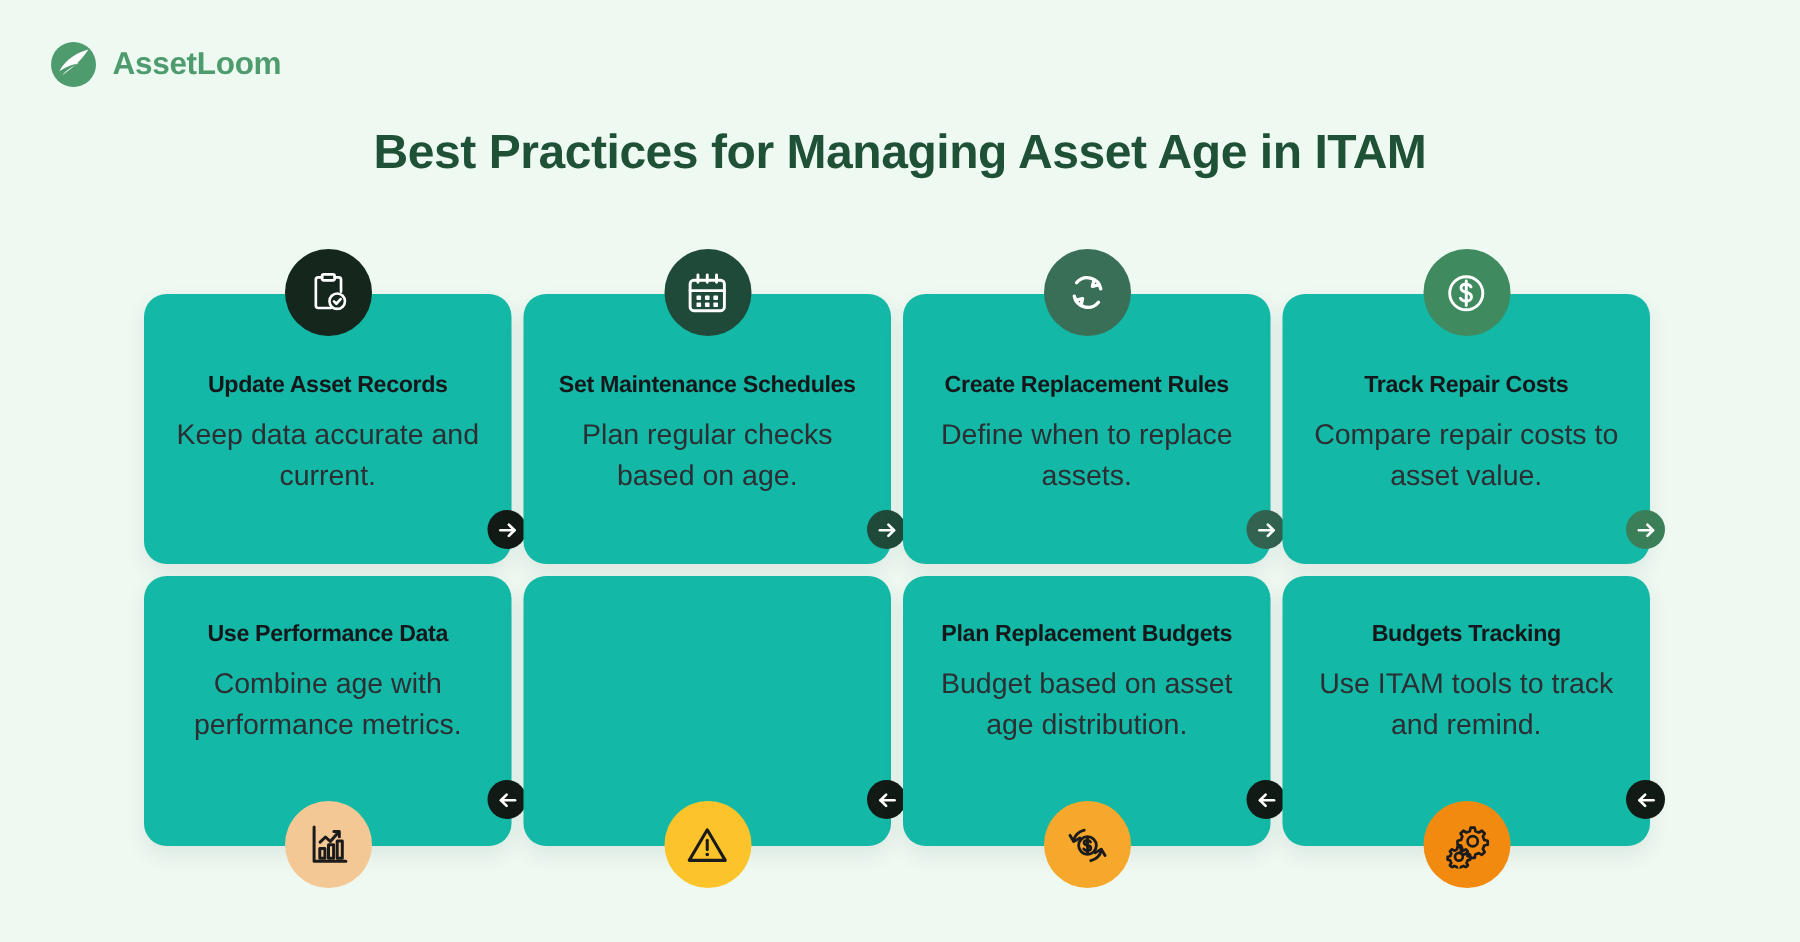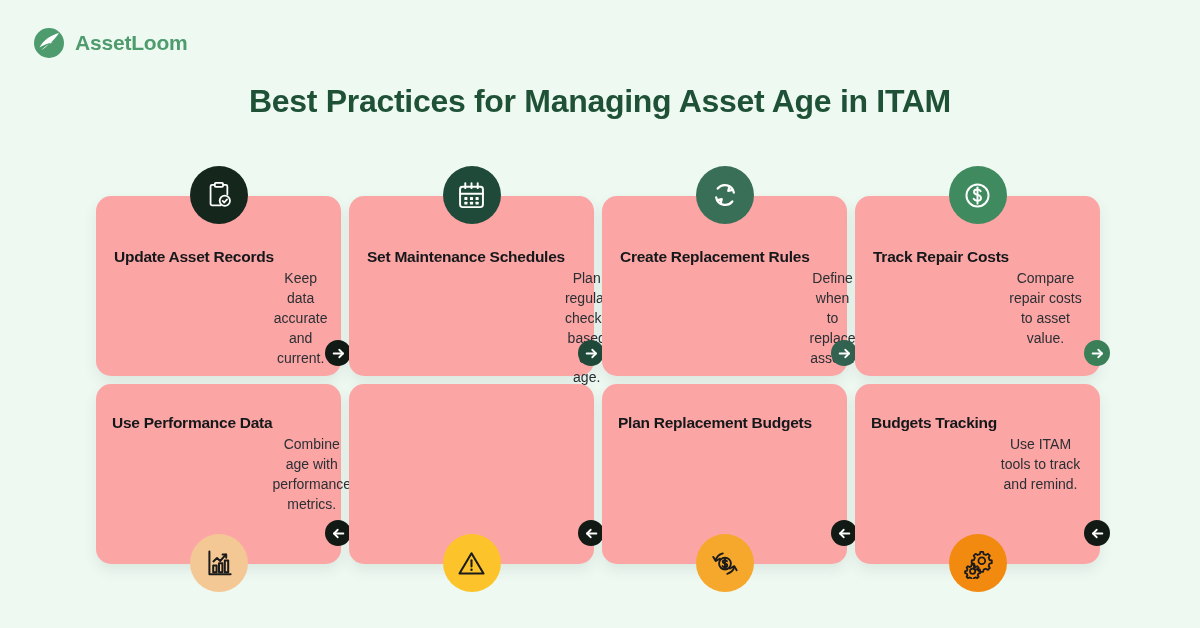--- a/index.html
+++ b/index.html
@@ -50,42 +50,42 @@
     left: 96px; top: 196px;
     width: 1008px;
     display: grid;
     grid-template-columns: repeat(4, 245px);
     grid-template-rows: 180px 180px;
     column-gap: 8px;
     row-gap: 8px;
   }
   .card {
     position: relative;
-    background: #fca5a5;
+    background: #14b8a6;
     border-radius: 15px;
     box-shadow: 0 6px 14px rgba(30, 60, 40, 0.09);
     display: flex;
-    flex-direction: row;
-    align-items: flex-start;
+    flex-direction: column;
+    align-items: center;
   }
   .card.top    { justify-content: flex-start; padding: 52px 18px 0; }
   .card.bottom { justify-content: flex-start; padding: 30px 16px 0; }
 
   .card-title {
     font-size: 15.5px;
     font-weight: 700;
     color: #15181a;
     text-align: center;
     letter-spacing: -0.25px;
     line-height: 1.2;
     white-space: nowrap;
   }
   .card-desc {
-    margin-top: 21px;
-    font-size: 14px;
+    margin-top: 11px;
+    font-size: 19px;
     font-weight: 400;
     color: #2b2f33;
     text-align: center;
     line-height: 1.42;
   }
 
   
   .icon-badge {
     position: absolute;
     left: 50%;
@@ -250,20 +250,21 @@
         <circle cx="16" cy="16.6" r="5.9"></circle>
         <path d="M18 14.3c-.5-.8-1.2-1.1-2.2-1.1-1.2 0-2.1.6-2.1 1.6 0 1 .9 1.4 2.2 1.7 1.3.3 2.3.8 2.3 1.9 0 1.1-1 1.8-2.3 1.8-1 0-1.9-.4-2.4-1.2"></path>
         <path d="M16 11.7v9.8"></path>
         <path d="M6.6 13.6A10 10 0 0 1 13.8 6.4"></path>
         <path d="M25.4 19.6a10 10 0 0 1-7.2 7.2"></path>
         <path d="M4.3 9.9l2.5 4.1 4.2-2.3"></path>
         <path d="M27.7 23.3l-2.5-4.1-4.2 2.3"></path>
       </svg>
         </div>
         <div class="card-title">Plan Replacement Budgets</div>
+        <div class="card-desc">Budget based on asset age distribution.</div>
         <div class="arrow-btn" style="background: rgb(17, 26, 20);">
           <svg width="15" height="15" viewBox="0 0 16 16" fill="none" stroke="#ffffff" stroke-width="1.9" stroke-linecap="round" stroke-linejoin="round">
         <path d="M13.2 8h-10"></path>
             <path d="M7.2 4l-4 4 4 4"></path>
       </svg>
         </div>
       </div>
       <div class="card bottom">
         <div class="icon-badge" style="background: rgb(242, 138, 16);">
           <svg width="32" height="32" viewBox="0 0 32 32" fill="none" stroke="#1b1b1b" stroke-width="1.8" stroke-linecap="round" stroke-linejoin="round">

